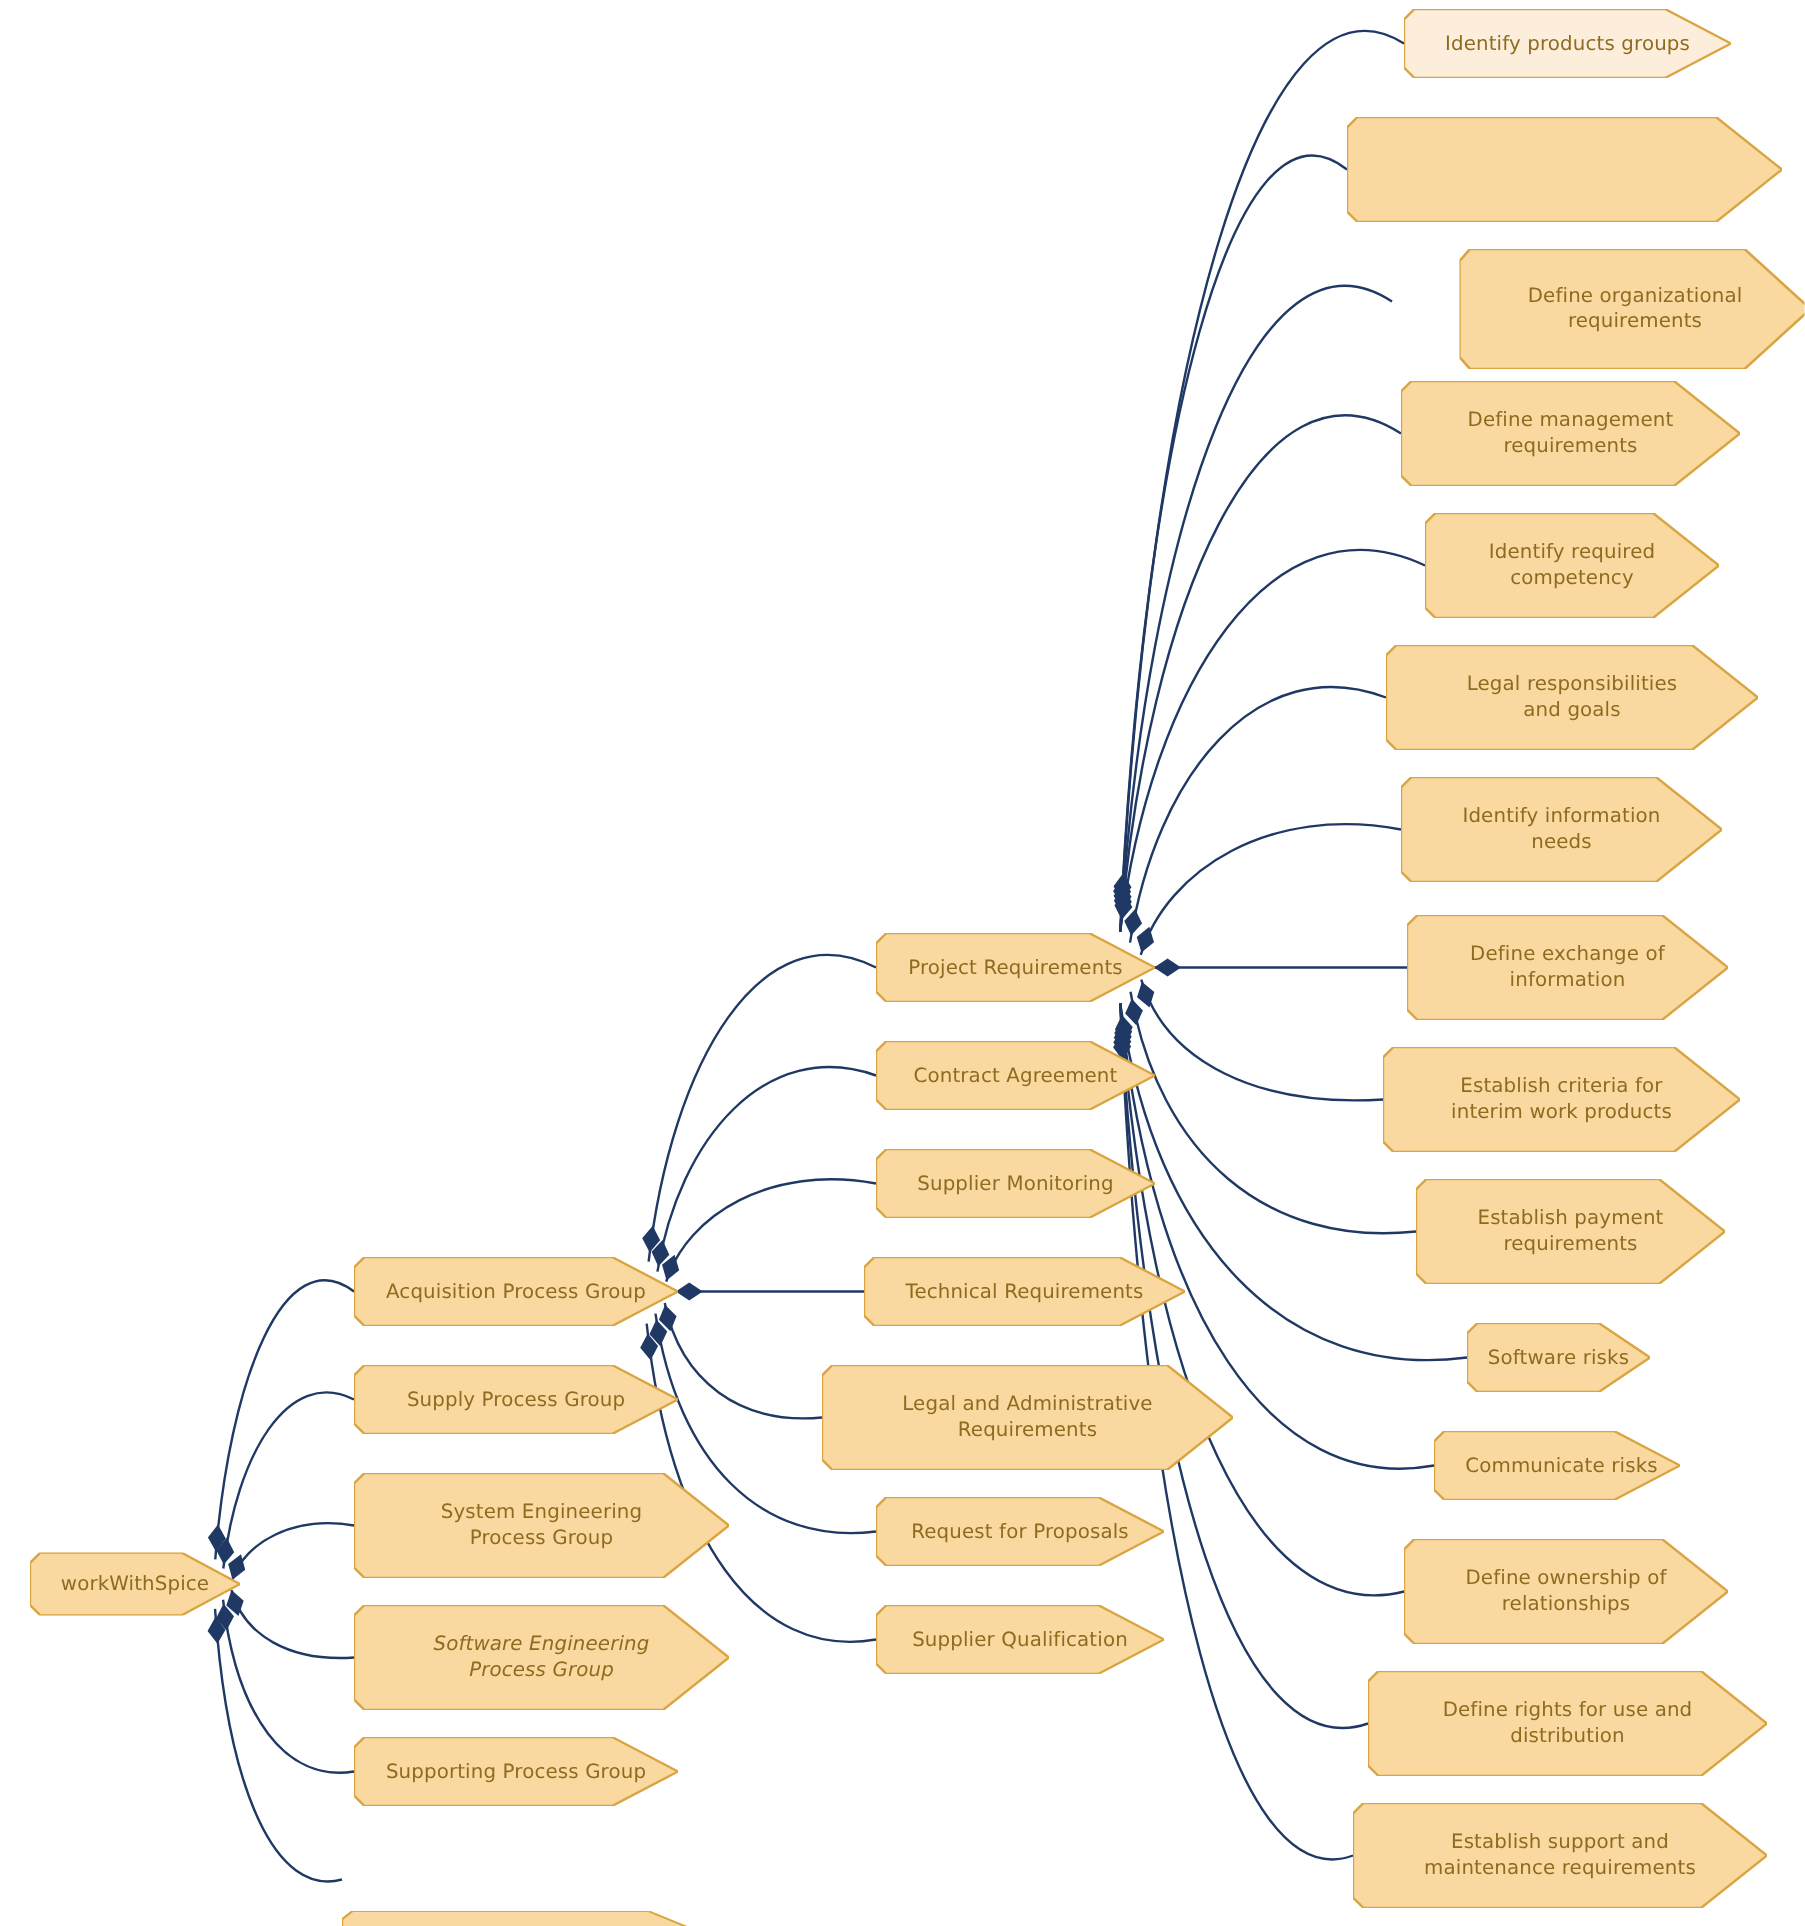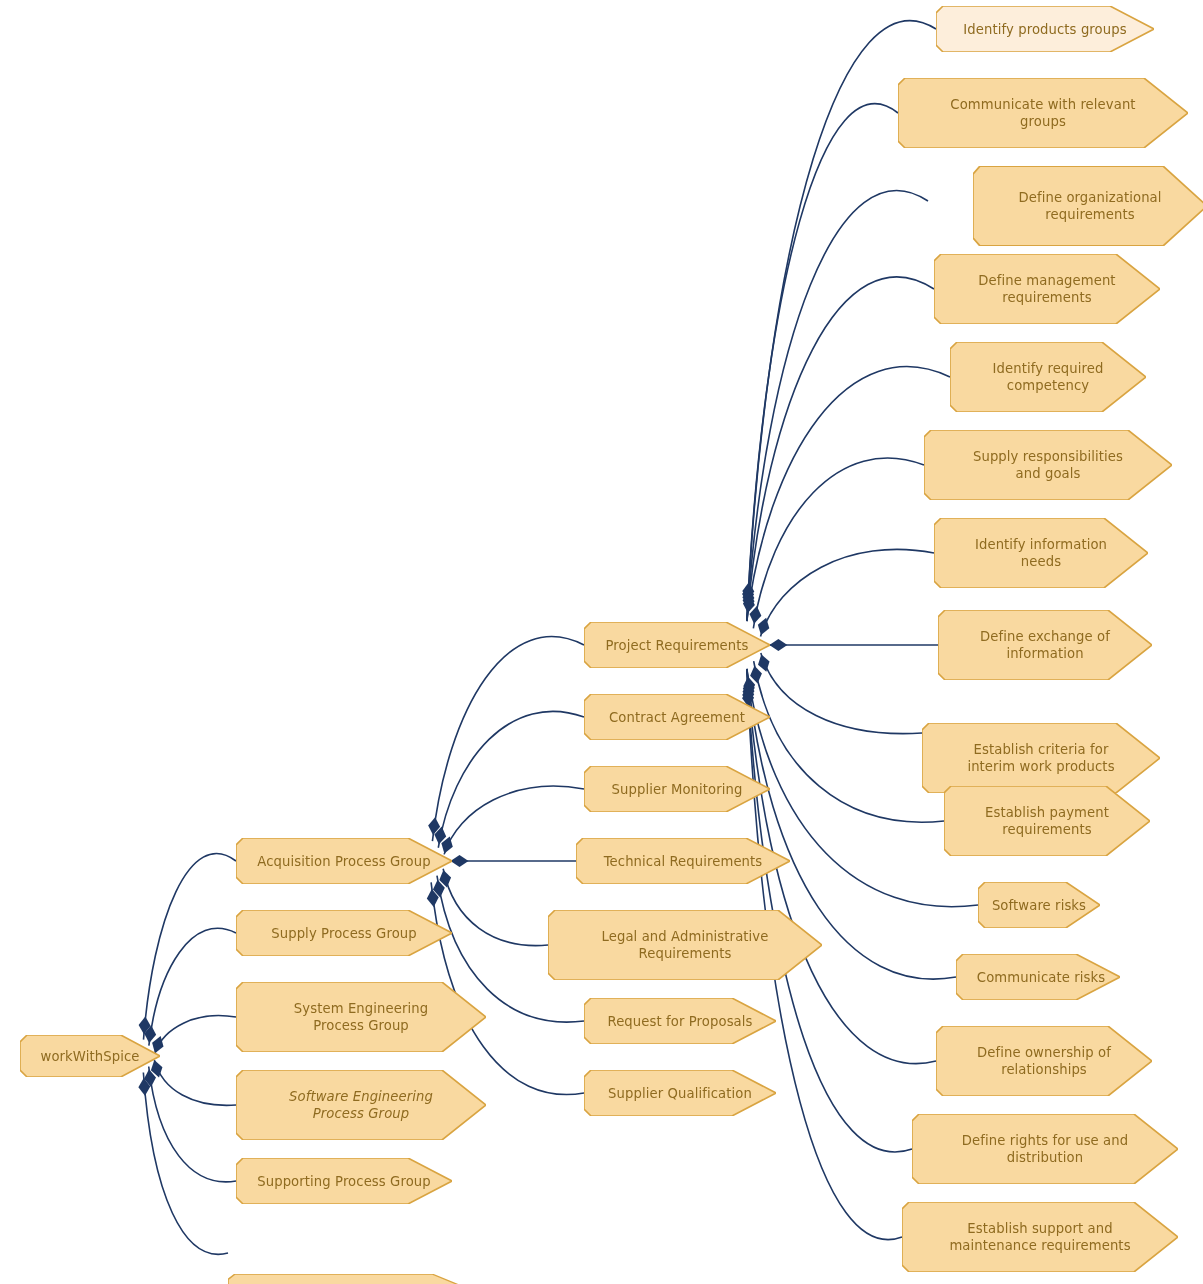--- a/index.html
+++ b/index.html
@@ -179,22 +179,20 @@
       <div class="node" style="left: 936px; top: 6px; width: 218px; height: 46px;">
         <svg class="shape" viewBox="0 0 218 46" preserveAspectRatio="none">
           <polygon points="7,0 174,0 218,23 174,46 7,46 0,39 0,7" fill="#fdeedb" stroke="#d9a441" stroke-width="1.6"></polygon>
         </svg>
         <span class="label">Identify products groups</span>
       </div>
       <div class="node" style="left: 898px; top: 78px; width: 290px; height: 70px;">
         <svg class="shape" viewBox="0 0 290 70" preserveAspectRatio="none">
           <polygon points="7,0 246,0 290,35 246,70 7,70 0,63 0,7" fill="#f9d9a0" stroke="#d9a441" stroke-width="1.6"></polygon>
         </svg>
-        <span class="label">Communicate with relevant
-groups</span>
       </div>
       <div class="node" style="left: 928px; top: 166px; width: 234px; height: 80px; margin-left: 45px;">
         <svg class="shape" viewBox="0 0 234 70" preserveAspectRatio="none">
           <polygon points="7,0 190,0 234,35 190,70 7,70 0,63 0,7" fill="#f9d9a0" stroke="#d9a441" stroke-width="1.6"></polygon>
         </svg>
         <span class="label">Define organizational
 requirements</span>
       </div>
       <div class="node" style="left: 934px; top: 254px; width: 226px; height: 70px;">
         <svg class="shape" viewBox="0 0 226 70" preserveAspectRatio="none">
@@ -207,38 +205,38 @@
         <svg class="shape" viewBox="0 0 196 70" preserveAspectRatio="none">
           <polygon points="7,0 152,0 196,35 152,70 7,70 0,63 0,7" fill="#f9d9a0" stroke="#d9a441" stroke-width="1.6"></polygon>
         </svg>
         <span class="label">Identify required
 competency</span>
       </div>
       <div class="node" style="left: 924px; top: 430px; width: 248px; height: 70px;">
         <svg class="shape" viewBox="0 0 248 70" preserveAspectRatio="none">
           <polygon points="7,0 204,0 248,35 204,70 7,70 0,63 0,7" fill="#f9d9a0" stroke="#d9a441" stroke-width="1.6"></polygon>
         </svg>
-        <span class="label">Supply responsibilities
+        <span class="label">Legal responsibilities
 and goals</span>
       </div>
       <div class="node" style="left: 934px; top: 518px; width: 214px; height: 70px;">
         <svg class="shape" viewBox="0 0 214 70" preserveAspectRatio="none">
           <polygon points="7,0 170,0 214,35 170,70 7,70 0,63 0,7" fill="#f9d9a0" stroke="#d9a441" stroke-width="1.6"></polygon>
         </svg>
         <span class="label">Identify information
 needs</span>
       </div>
       <div class="node" style="left: 938px; top: 610px; width: 214px; height: 70px;">
         <svg class="shape" viewBox="0 0 214 70" preserveAspectRatio="none">
           <polygon points="7,0 170,0 214,35 170,70 7,70 0,63 0,7" fill="#f9d9a0" stroke="#d9a441" stroke-width="1.6"></polygon>
         </svg>
         <span class="label">Define exchange of
 information</span>
       </div>
-      <div class="node" style="left: 922px; top: 723px; width: 238px; height: 70px;">
+      <div class="node" style="left: 922px; top: 698px; width: 238px; height: 70px;">
         <svg class="shape" viewBox="0 0 238 70" preserveAspectRatio="none">
           <polygon points="7,0 194,0 238,35 194,70 7,70 0,63 0,7" fill="#f9d9a0" stroke="#d9a441" stroke-width="1.6"></polygon>
         </svg>
         <span class="label">Establish criteria for
 interim work products</span>
       </div>
       <div class="node" style="left: 944px; top: 786px; width: 206px; height: 70px;">
         <svg class="shape" viewBox="0 0 206 70" preserveAspectRatio="none">
           <polygon points="7,0 162,0 206,35 162,70 7,70 0,63 0,7" fill="#f9d9a0" stroke="#d9a441" stroke-width="1.6"></polygon>
         </svg>

